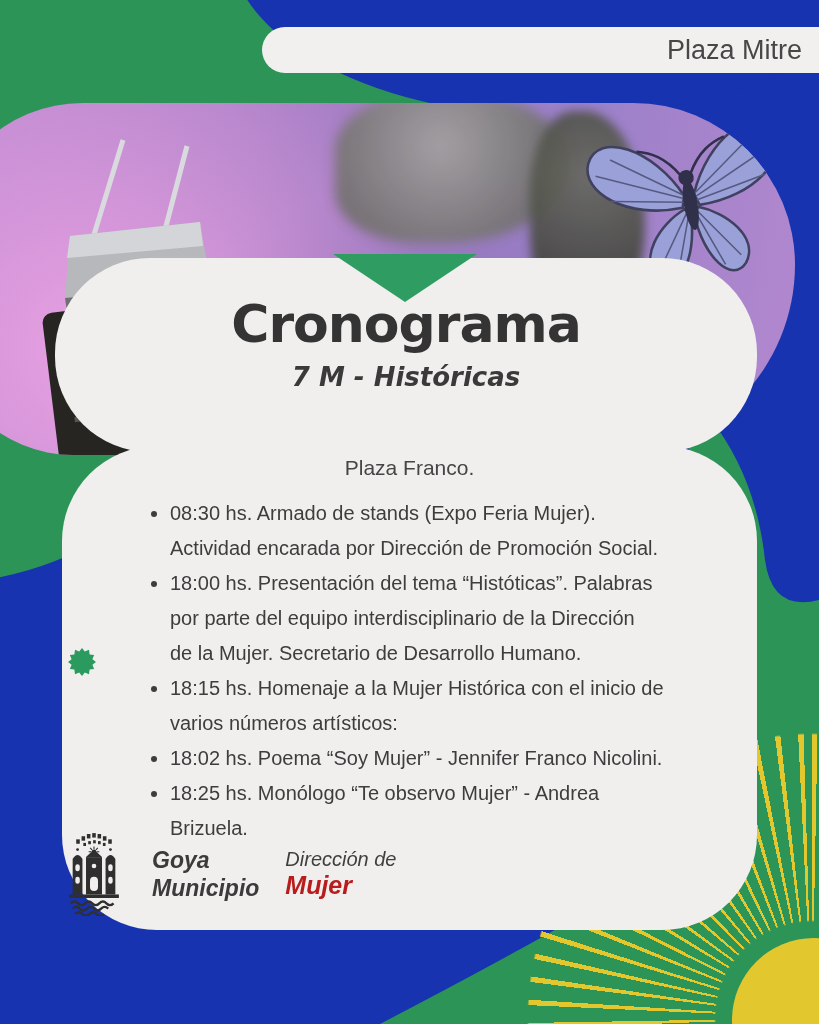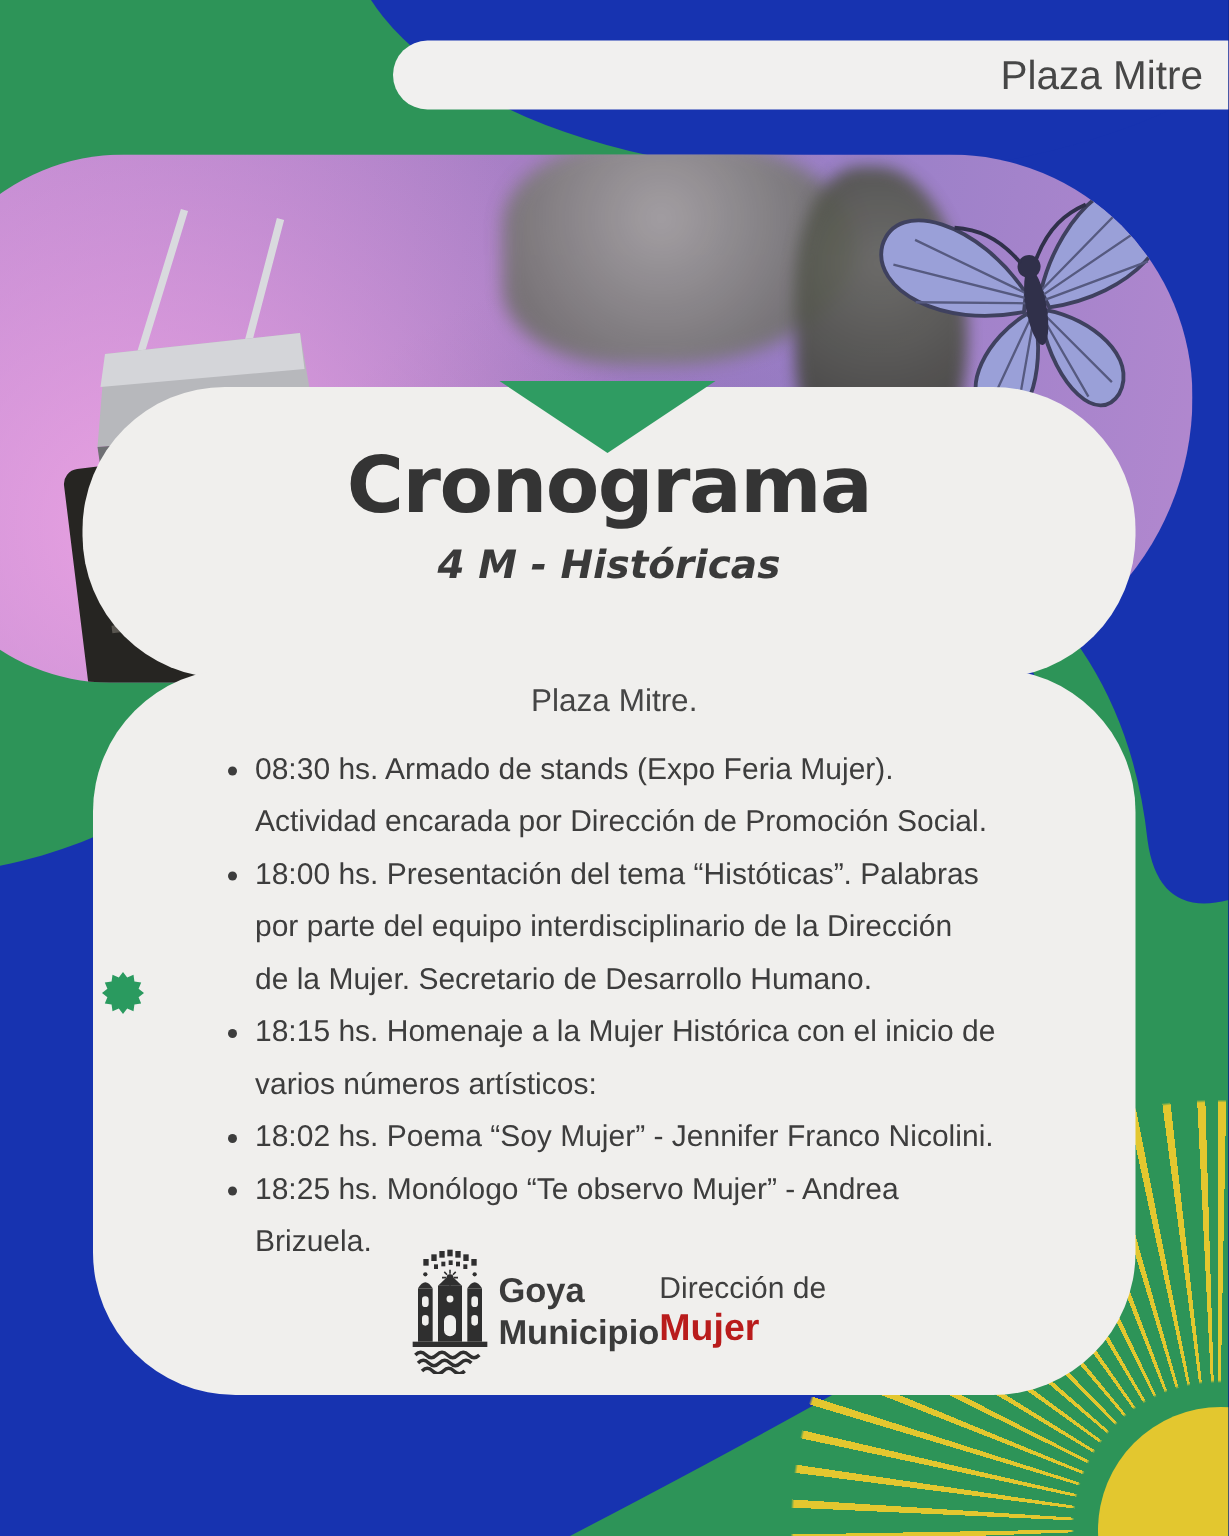--- a/index.html
+++ b/index.html
@@ -52,21 +52,21 @@
   .title-card .subtitle{margin-top:8px;font-family:"DejaVu Sans",sans-serif;font-size:26px;font-weight:700;
       font-style:italic;color:#3a3a3a;}
 
   .schedule-card{position:absolute;left:62px;top:446px;width:695px;height:484px;z-index:30;
       background:var(--card,#f0efed);border-radius:95px;}
   .venue{margin-top:10px;text-align:center;font-size:21px;color:#454545;}
   .schedule-list{margin:16px 0 0 0;padding:0 18px 0 108px;list-style:disc outside;}
   .schedule-list li{font-size:20px;line-height:35px;color:var(--ink,#3d3d3d);white-space:pre-line;}
 
   .footer{position:absolute;left:0;right:0;bottom:14px;display:flex;align-items:center;
-      justify-content:center;}
+      justify-content:flex-start;gap:26px;font-style:italic;}
   .org-name{font-size:23px;font-weight:700;color:#3b3b3b;line-height:1.22;}
   .dept{line-height:1.15;}
   .dept-line1{font-size:20px;color:#3f3f3f;}
   .dept-line2{font-size:25px;font-weight:700;color:#b91c1c;}
 
   .seal-badge{position:absolute;left:68px;top:648px;z-index:36;}
 </style>
 </head>
 <body>
 
@@ -119,29 +119,29 @@
   <div class="sun-disc"></div>
 
   <div class="location-pill">
     <span>Plaza Mitre</span>
   </div>
 
   <div class="pill-tail"></div>
 
   <div class="title-card">
     <h1>Cronograma</h1>
-    <div class="subtitle">4 M - Históricas</div>
+    <div class="subtitle">7 M - Históricas</div>
   </div>
 
   <svg class="seal-badge" width="28" height="28" viewBox="0 0 26 26">
     <polygon fill="#2a9a5f" points="26,13 22.66,15.59 24.26,19.5 20.07,20.07 19.5,24.26 15.59,22.66 13,26 10.41,22.66 6.5,24.26 5.93,20.07 1.74,19.5 3.34,15.59 0,13 3.34,10.41 1.74,6.5 5.93,5.93 6.5,1.74 10.41,3.34 13,0 15.59,3.34 19.5,1.74 20.07,5.93 24.26,6.5 22.66,10.41"></polygon>
   </svg>
 
   <div class="schedule-card">
-    <div class="venue">Plaza Mitre.</div>
+    <div class="venue">Plaza Franco.</div>
     <ul class="schedule-list">
         <li>08:30 hs. Armado de stands (Expo Feria Mujer).
 Actividad encarada por Dirección de Promoción Social.</li>
         <li>18:00 hs. Presentación del tema “Históticas”. Palabras
 por parte del equipo interdisciplinario de la Dirección
 de la Mujer. Secretario de Desarrollo Humano.</li>
         <li>18:15 hs. Homenaje a la Mujer Histórica con el inicio de
 varios números artísticos:</li>
         <li>18:02 hs. Poema “Soy Mujer” - Jennifer Franco Nicolini.</li>
         <li>18:25 hs. Monólogo “Te observo Mujer” - Andrea

